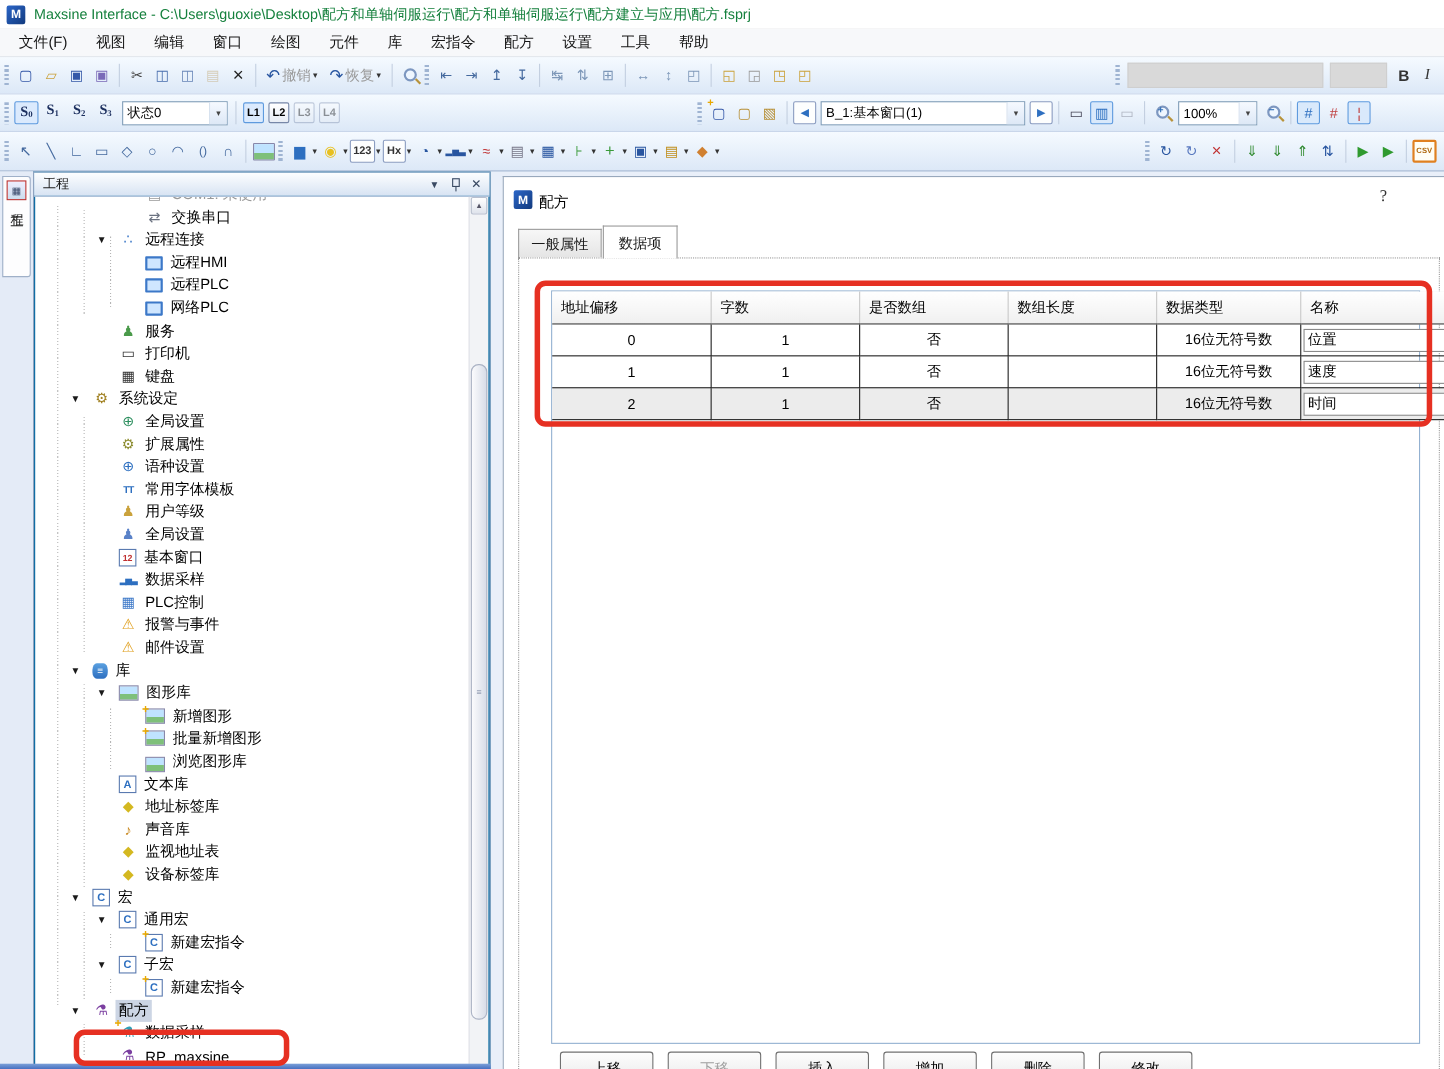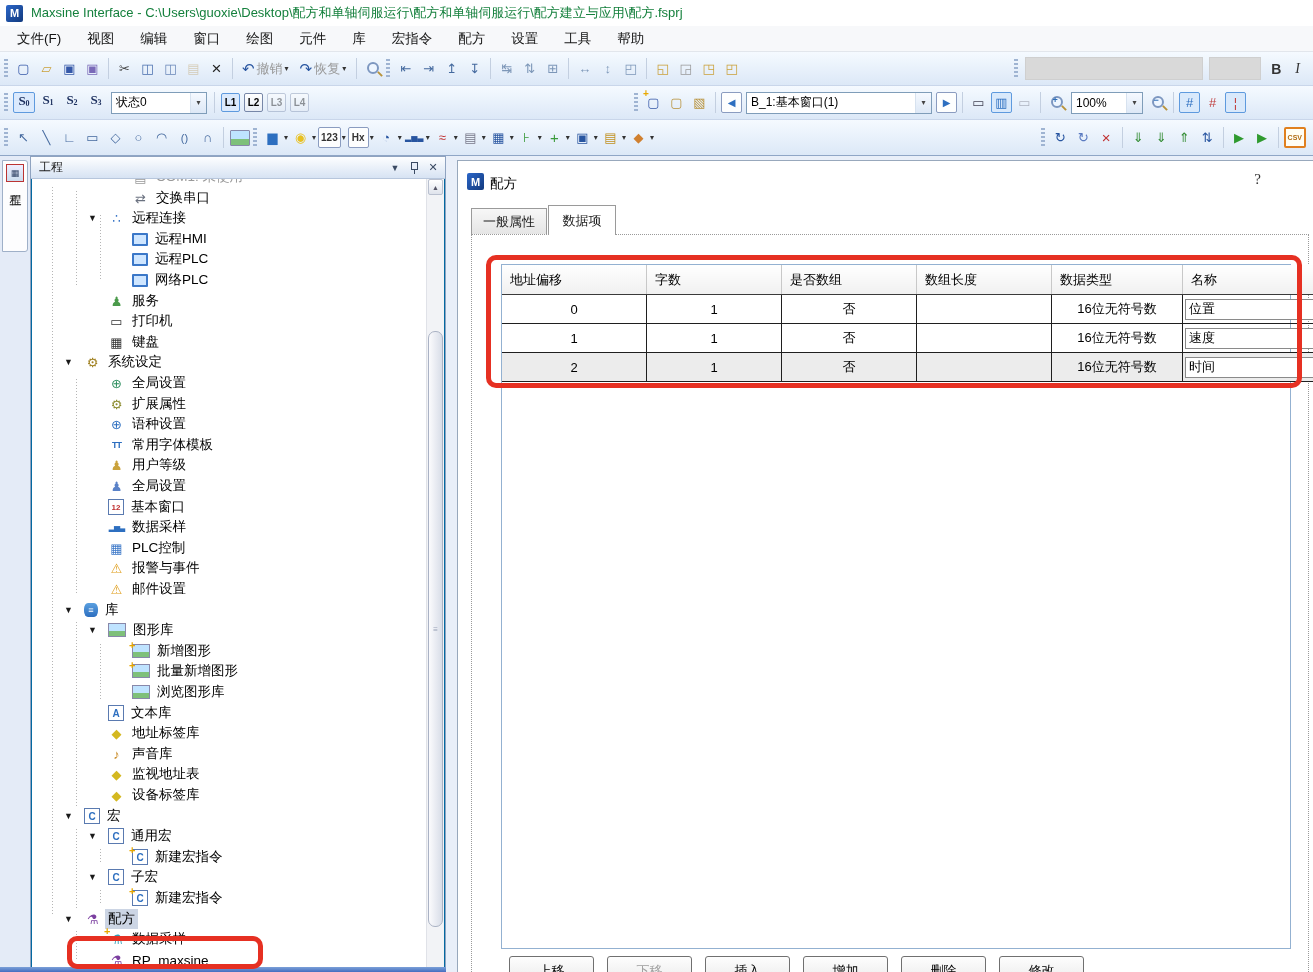--- a/index.html
+++ b/index.html
@@ -620,21 +620,21 @@
           </span>
           <span class="tl">新增图形</span>
         </div>
         <div class="trow" style="top: 482px; padding-left: 80px;">
           <span class="exp"></span>
           <span class="ti pic">
             <i class="plus">+</i>
           </span>
           <span class="tl">批量新增图形</span>
         </div>
-        <div class="trow" style="top: 503px; padding-left: 80px;">
+        <div class="trow" style="top: 503px; padding-left: 80px; align-items: flex-end;">
           <span class="exp"></span>
           <span class="ti pic"></span>
           <span class="tl">浏览图形库</span>
         </div>
         <div class="trow" style="top: 524px; padding-left: 56px;">
           <span class="exp"></span>
           <span class="ti box">A</span>
           <span class="tl">文本库</span>
         </div>
         <div class="trow" style="top: 544px; padding-left: 56px;">

